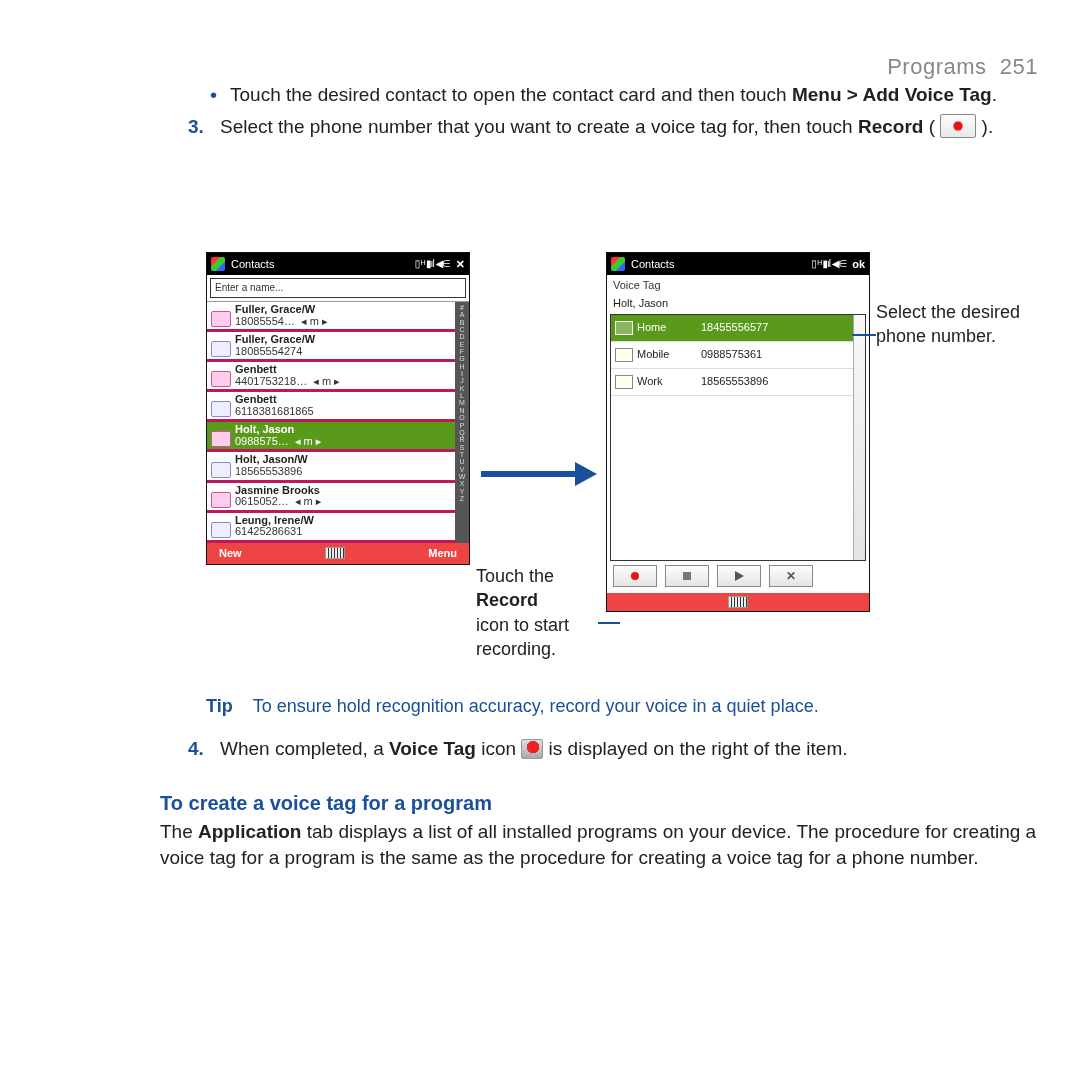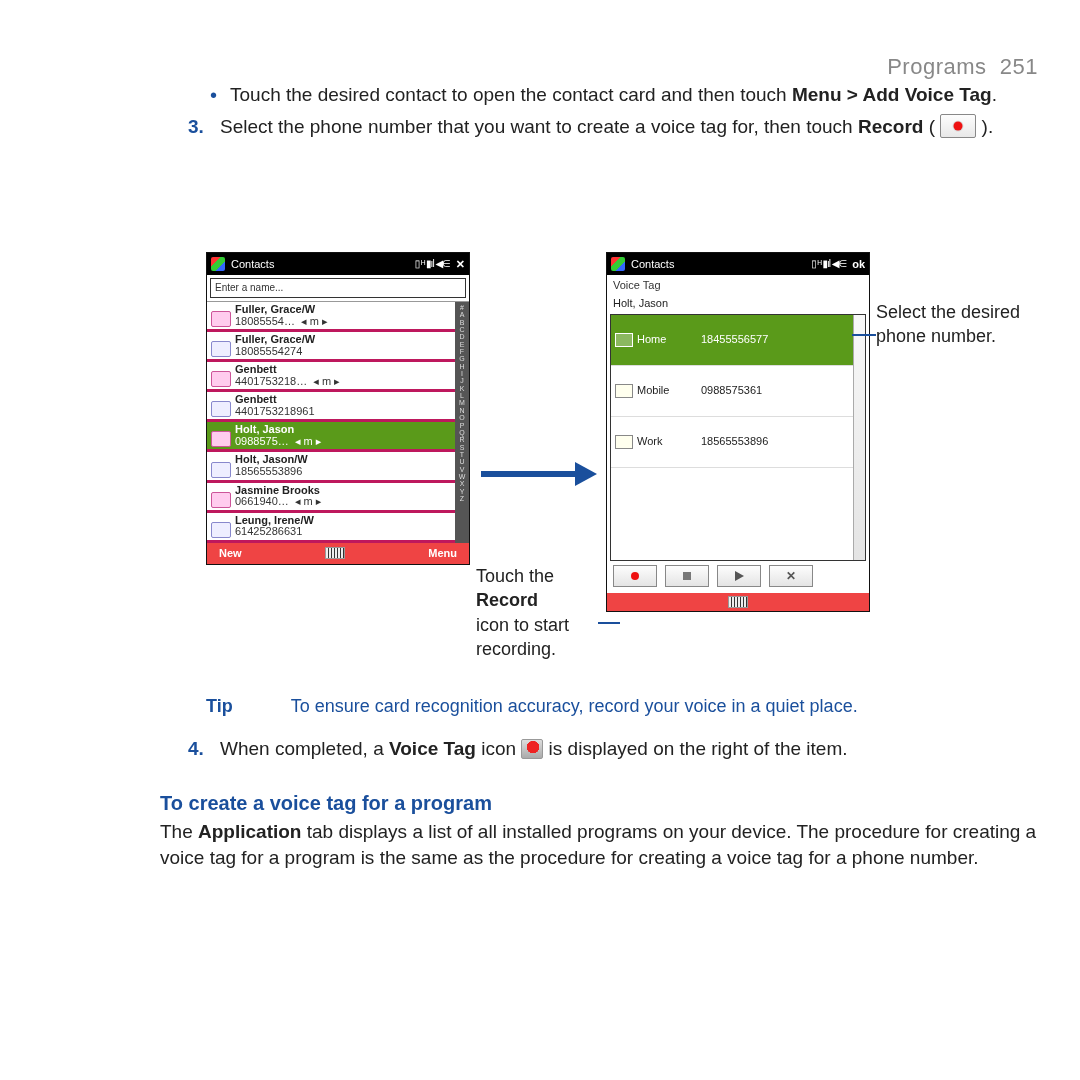--- a/index.html
+++ b/index.html
@@ -182,21 +182,21 @@
     margin: 0 3px;
     border: 1px solid #333;
     height: 245px;
     background:#fff;
     position:relative;
   }
   .vt-row {
     display:flex; align-items:center;
     font-size:11px;
     height:18px;
-    padding: 16px 4px;
+    padding: 4px 4px;
     border-bottom:1px solid #ddd;
     gap:4px;
   }
   .vt-row .ic2 { width:16px; height:12px; border:1px solid #888; background:#ffe;}
   .vt-row .lbl { width:60px; }
   .vt-row.sel { background:#5a9a1a; color:#fff; }
   .vt-row.sel .ic2 { border-color:#fff; background:rgba(255,255,255,.3);}
   .vt-scroll {
     position:absolute; right:0; top:0; width:11px; bottom:0;
     background: linear-gradient(#f8f8f8,#e4e4e4);
@@ -246,21 +246,21 @@
     width: 150px;
     font-size: 18px;
   }
 
   .tip-row {
     position:absolute;
     left: 206px; top: 694px;
     font-size: 18px;
     color: #1a4f9c;
   }
-  .tip-row .tiplabel { font-weight:700; margin-right: 58px; }
+  .tip-row .tiplabel { font-weight:700; margin-right: 20px; }
 
   .step4 {
     position:absolute;
     left: 160px; top: 730px;
     width: 880px;
   }
   .vt-icon-inline {
     display:inline-block; vertical-align:-4px;
     width:20px;height:18px;
     background:
@@ -324,33 +324,33 @@
             <div class="row">
               <span class="ic sim"></span>
               <span class="txt"><span class="nm">Fuller, Grace/W</span><span class="nr">18085554274</span></span>
             </div>
             <div class="row">
               <span class="ic"></span>
               <span class="txt"><span class="nm">Genbett</span><span class="nr">4401753218…</span>&nbsp;&nbsp;<span class="mk">◂ m ▸</span></span>
             </div>
             <div class="row">
               <span class="ic sim"></span>
-              <span class="txt"><span class="nm">Genbett</span><span class="nr">4401753218961</span></span>
+              <span class="txt"><span class="nm">Genbett</span><span class="nr">6118381681865</span></span>
             </div>
             <div class="row sel">
               <span class="ic"></span>
               <span class="txt"><span class="nm">Holt, Jason</span><span class="nr">0988575…</span>&nbsp;&nbsp;<span class="mk">◂ m ▸</span></span>
             </div>
             <div class="row">
               <span class="ic sim"></span>
               <span class="txt"><span class="nm">Holt, Jason/W</span><span class="nr">18565553896</span></span>
             </div>
             <div class="row">
               <span class="ic"></span>
-              <span class="txt"><span class="nm">Jasmine Brooks</span><span class="nr">0661940…</span>&nbsp;&nbsp;<span class="mk">◂ m ▸</span></span>
+              <span class="txt"><span class="nm">Jasmine Brooks</span><span class="nr">0615052…</span>&nbsp;&nbsp;<span class="mk">◂ m ▸</span></span>
             </div>
             <div class="row">
               <span class="ic sim"></span>
               <span class="txt"><span class="nm">Leung, Irene/W</span><span class="nr">61425286631</span></span>
             </div>
           </div>
       <div class="azbar" style="white-space:pre;">#
 A
 B
 C
@@ -445,21 +445,21 @@
     <span> icon to start recording.</span>
   </div>
   <div class="call-line" style="left:392px; top:370px; width:22px; height:2px;"></div>
 
   <div class="caption2">Select the desired phone number.</div>
   <div class="call-line" style="left:646px; top:82px; width:24px; height:2px;"></div>
 
 </div>
 
 <div class="tip-row">
-  <span class="tiplabel">Tip</span><span>To ensure card recognition accuracy, record your voice in a quiet place.</span>
+  <span class="tiplabel">Tip</span><span>To ensure hold recognition accuracy, record your voice in a quiet place.</span>
 </div>
 
 <div class="step4">
   <div class="numstep">
     <span class="num">4.</span>
     <span>When completed, a </span><b>Voice Tag</b><span> icon </span><span class="vt-icon-inline"></span><span> is displayed on the right of the item.</span>
   </div>
 </div>
 
 <div class="lower">

